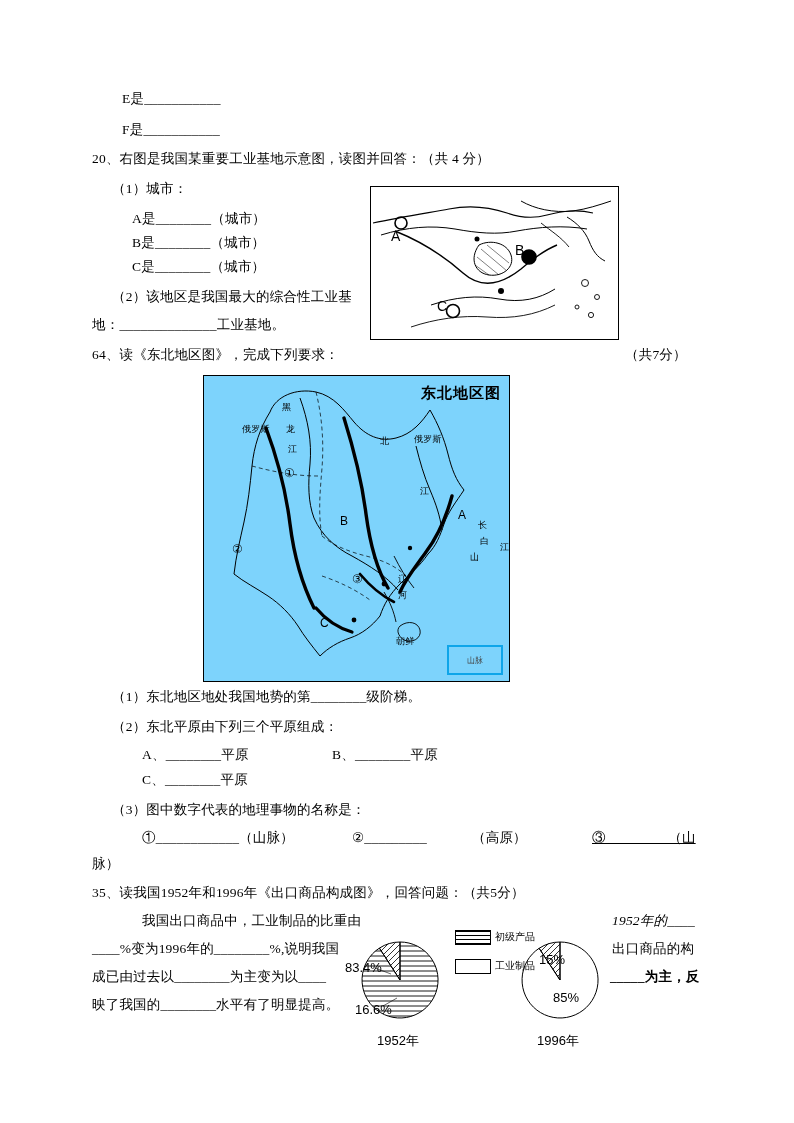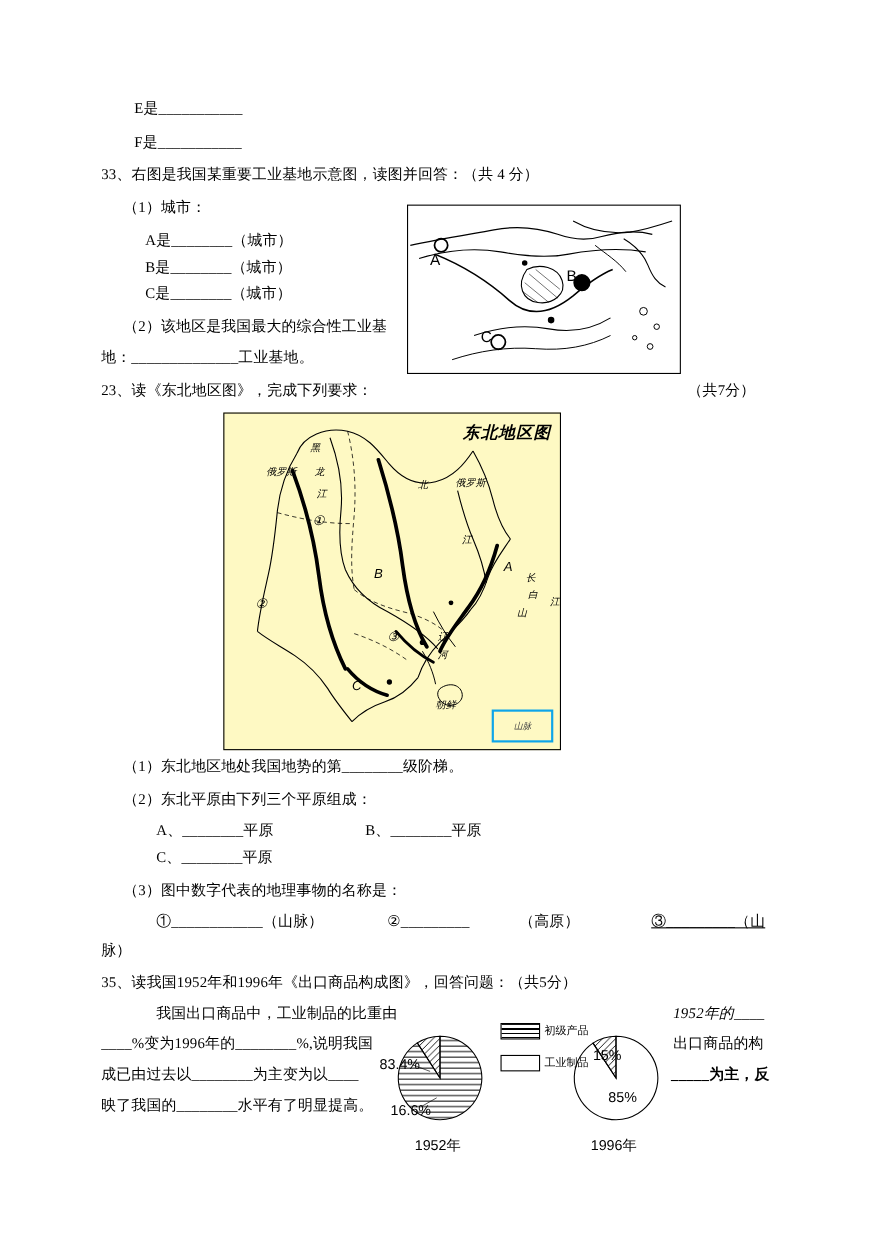--- a/index.html
+++ b/index.html
@@ -44,23 +44,22 @@
   .map33 svg { display: block; }
 
   
   .map34 {
     position: absolute;
     left: 203px;
     top: 375px;
     width: 305px;
     height: 305px;
     border: 1.5px solid #000;
-    background: #fef9c3;
+    background: #7dd3fc;
     overflow: hidden;
-    font-style: italic;
   }
   .map34 svg { display: block; }
   .map34 .maptitle {
     position: absolute;
     right: 8px;
     top: 8px;
     font-size: 15px;
     font-weight: bold;
     font-family: "Liberation Sans", sans-serif;
     letter-spacing: 1px;
@@ -113,29 +112,29 @@
   }
 </style>
 </head>
 <body>
 
 <div class="page">
 
   <div class="line" style="left:122px; top:90px;">E是___________</div>
   <div class="line" style="left:122px; top:121px;">F是___________</div>
 
-  <div class="line" style="left:92px; top:150px;">33、右图是我国某重要工业基地示意图，读图并回答：（共 4 分）</div>
+  <div class="line" style="left:92px; top:150px;">20、右图是我国某重要工业基地示意图，读图并回答：（共 4 分）</div>
   <div class="line" style="left:112px; top:180px;">（1）城市：</div>
   <div class="line" style="left:132px; top:210px;">A是________（城市）</div>
   <div class="line" style="left:132px; top:234px;">B是________（城市）</div>
   <div class="line" style="left:132px; top:258px;">C是________（城市）</div>
   <div class="line" style="left:112px; top:288px;">（2）该地区是我国最大的综合性工业基</div>
   <div class="line" style="left:92px; top:316px;">地：______________工业基地。</div>
 
-  <div class="line" style="left:92px; top:346px;">23、读《东北地区图》，完成下列要求：</div>
+  <div class="line" style="left:92px; top:346px;">64、读《东北地区图》，完成下列要求：</div>
   <div class="line" style="left:625px; top:346px;">（共7分）</div>
 
   <div class="line" style="left:112px; top:688px;">（1）东北地区地处我国地势的第________级阶梯。</div>
   <div class="line" style="left:112px; top:718px;">（2）东北平原由下列三个平原组成：</div>
   <div class="line" style="left:142px; top:746px;">A、________平原</div>
   <div class="line" style="left:332px; top:746px;">B、________平原</div>
   <div class="line" style="left:142px; top:771px;">C、________平原</div>
   <div class="line" style="left:112px; top:801px;">（3）图中数字代表的地理事物的名称是：</div>
   <div class="line" style="left:142px; top:829px;">①____________（山脉）</div>
   <div class="line" style="left:352px; top:829px;">②_________</div>

